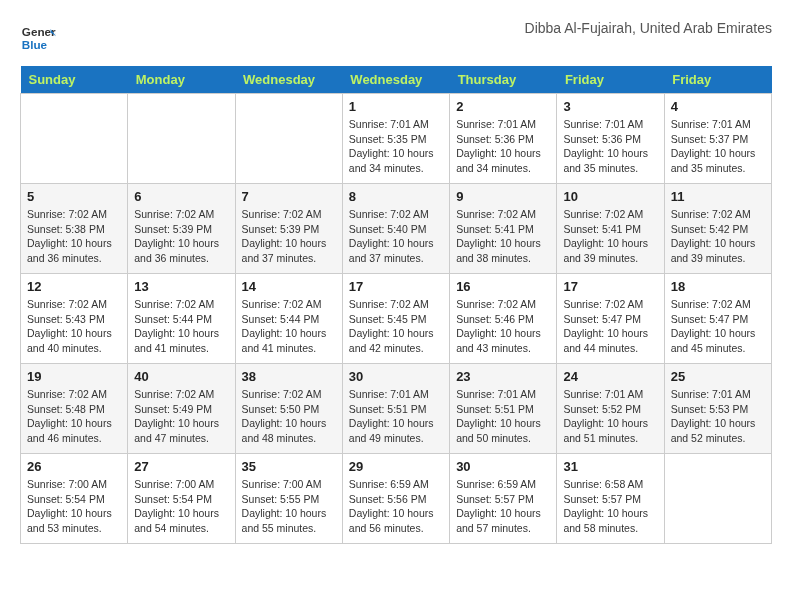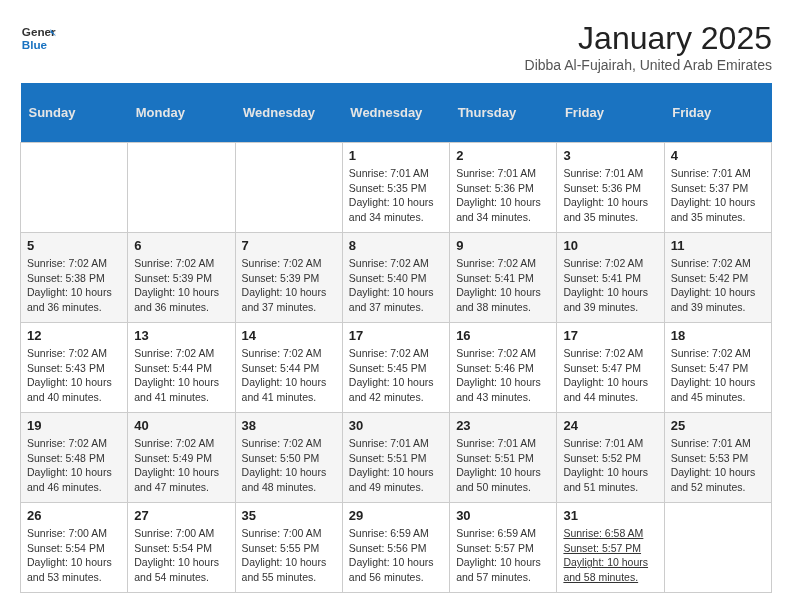--- a/index.html
+++ b/index.html
@@ -37,23 +37,23 @@
       font-size: 14px;
       color: #555;
     }
     table {
       width: 100%;
       border-collapse: collapse;
       table-layout: fixed;
     }
     th {
       background-color: #1a73c1;
-      color: #e5e5e5;
+      color: #bef264;
       text-align: left;
-      padding: 22px 8px;
+      padding: 6px 8px;
       font-size: 13px;
       font-weight: bold;
     }
     td {
       border: 1px solid #ccc;
       vertical-align: top;
       padding: 5px 6px;
       font-size: 10.5px;
       color: #333;
       height: 90px;
@@ -83,21 +83,20 @@
 
 <div class="header">
   <div class="logo">
     <svg class="logo-icon" viewBox="0 0 40 40">
       <text x="2" y="18" font-size="13" font-weight="bold" fill="#333">General</text>
       <text x="2" y="32" font-size="13" font-weight="bold" fill="#1a73c1">Blue</text>
       <polygon points="34,10 40,18 34,14" fill="#1a73c1"></polygon>
     </svg>
   </div>
   <div class="title-section">
-    <div class="month-title">January 2025</div>
     <div class="location">Dibba Al-Fujairah, United Arab Emirates</div>
   </div>
 </div>
 
 <table>
   <thead>
     <tr id="weekday-header">
     <th>Sunday</th>
         <th>Monday</th>
         <th>Wednesday</th>
@@ -325,21 +324,21 @@
         </td>
         <td>
           <div class="day-num">30</div>
           <div class="day-info" style="white-space: pre-line;">Sunrise: 6:59 AM
 Sunset: 5:57 PM
 Daylight: 10 hours
 and 57 minutes.</div>
         </td>
         <td>
           <div class="day-num">31</div>
-          <div class="day-info" style="white-space: pre-line; text-decoration: underline;">Sunrise: 6:58 AM
+          <div class="day-info" style="white-space: pre-line;">Sunrise: 6:58 AM
 Sunset: 5:57 PM
 Daylight: 10 hours
 and 58 minutes.</div>
         </td>
         <td class="empty-cell"></td>
       </tr>
     </tbody>
 </table>
 
 </body></html>

